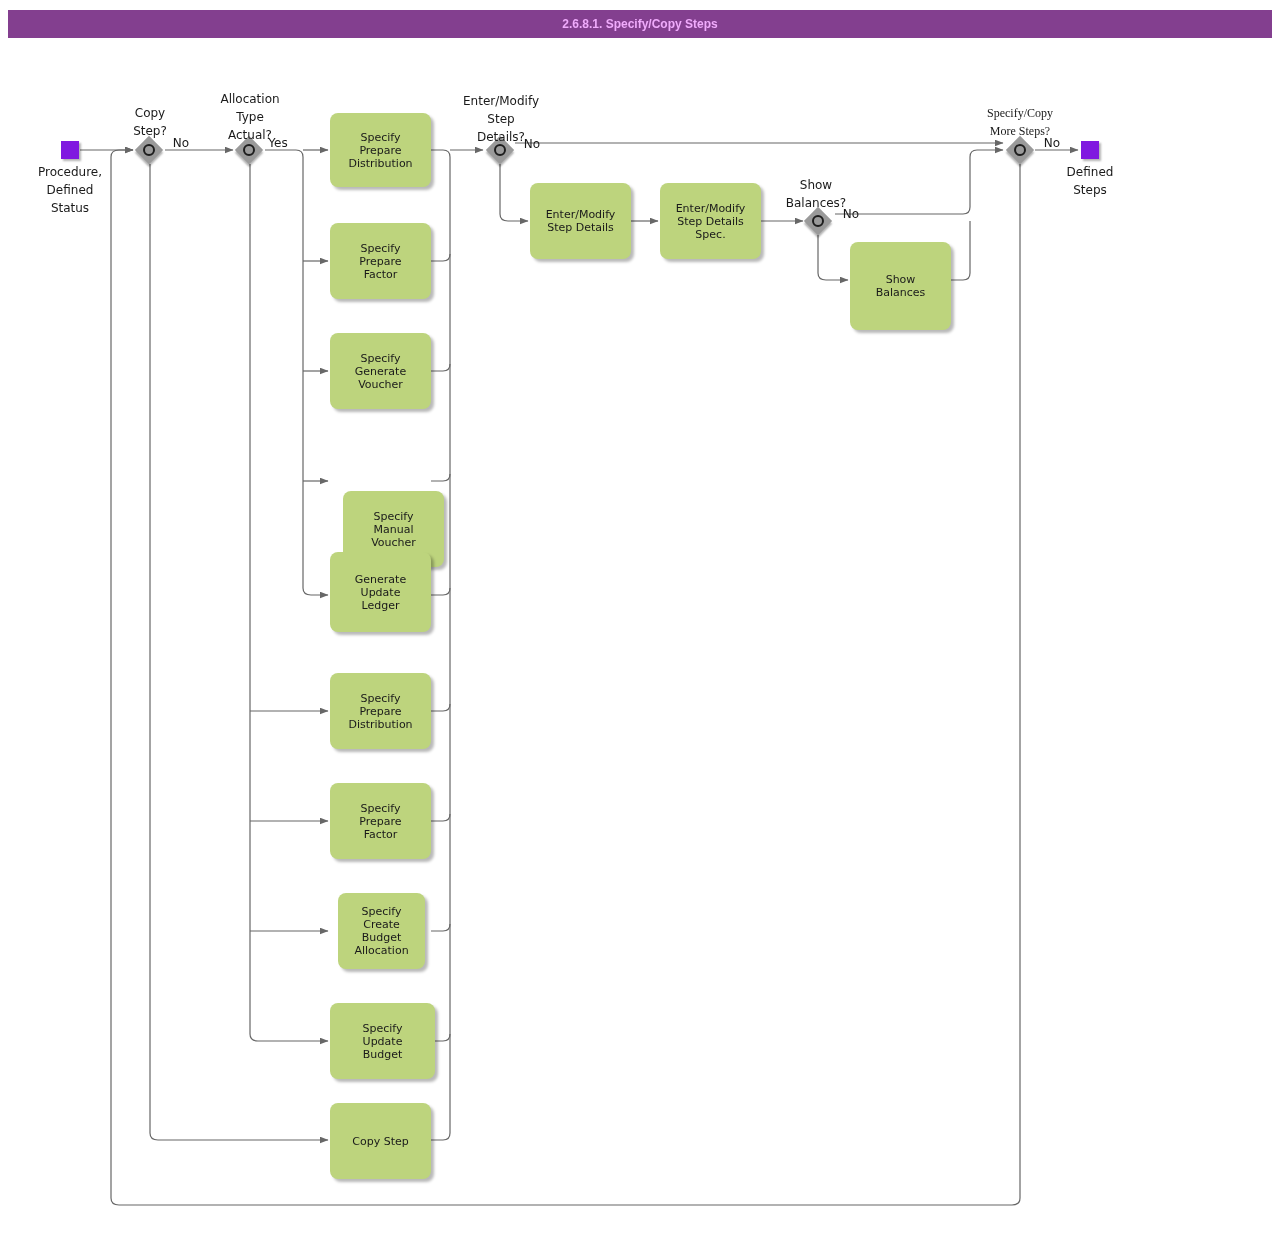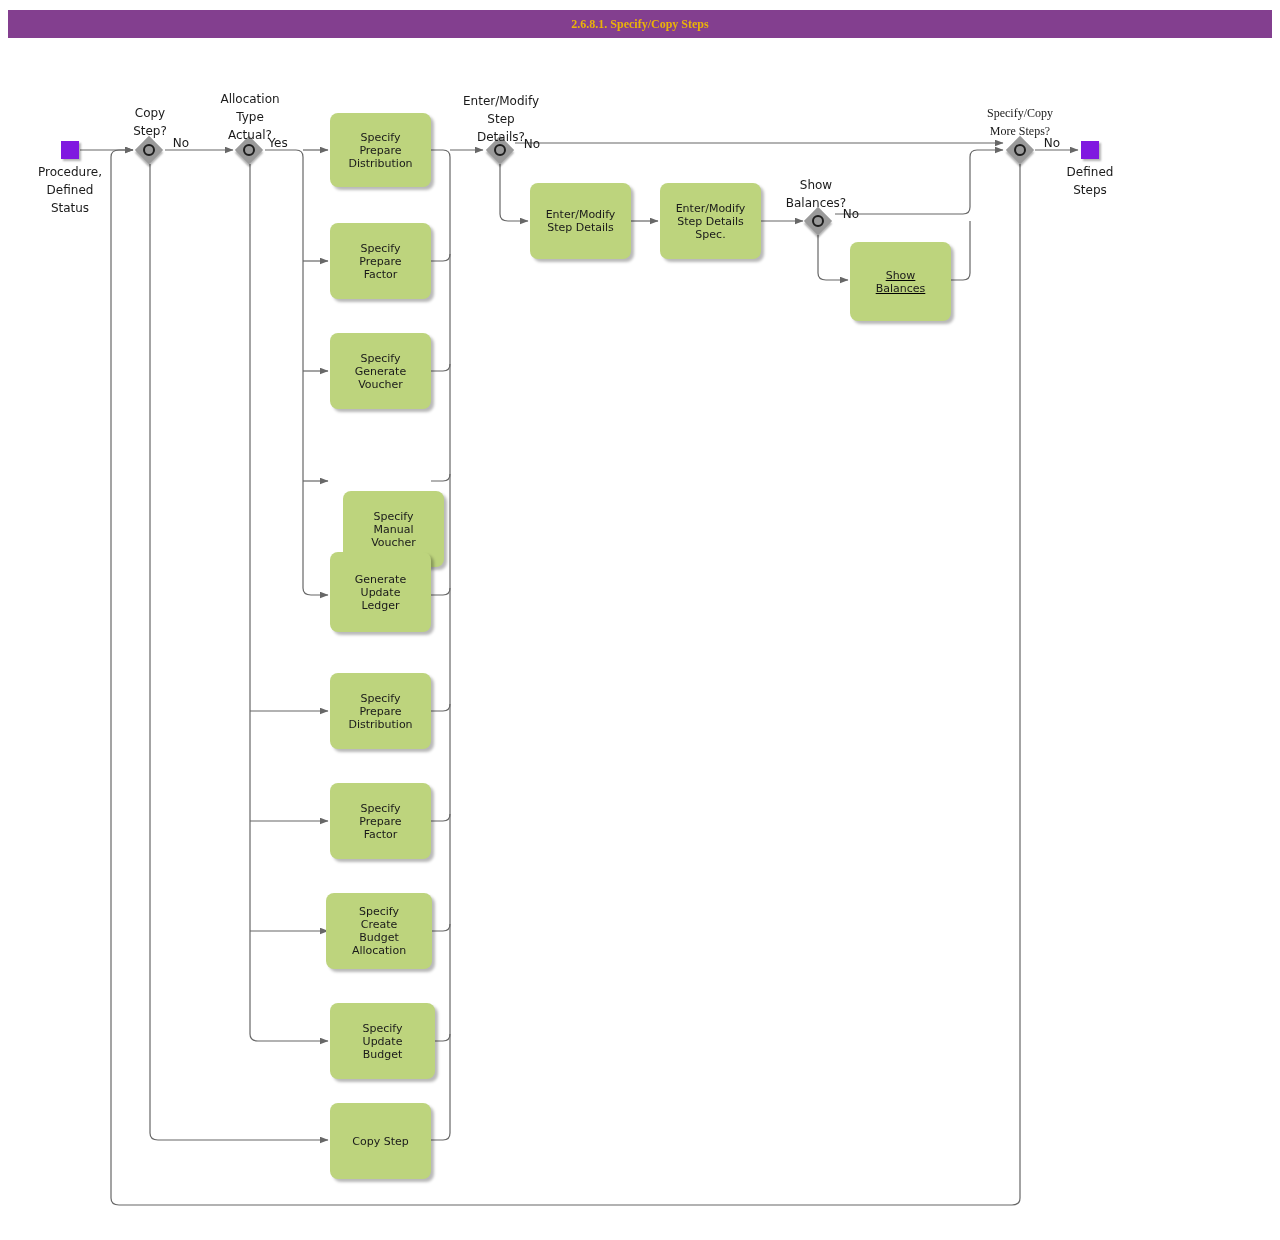--- a/index.html
+++ b/index.html
@@ -21,24 +21,24 @@
     left: 8px;
     top: 10px;
     width: 1264px;
     height: 28px;
     background: #833f8f;
     display: flex;
     align-items: center;
     justify-content: center;
   }
   #header-title {
-    color: #eab308;
+    color: #f0abfc;
     font-size: 12px;
     font-weight: bold;
-    font-family: Liberation Serif, serif;
+    font-family: Liberation Sans, sans-serif;
     letter-spacing: 0px;
     text-align: center;
   }
   
   #wires {
     position: absolute;
     left: 0; top: 0;
     width: 1280px;
     height: 1240px;
     pointer-events: none;
@@ -253,21 +253,21 @@
   <div class="task" style="left:330px; top:673px; width:101px; height:76px;">
     <div class="task-label">Specify Prepare
 Distribution</div>
   </div>
 
   <div class="task" style="left:330px; top:783px; width:101px; height:76px;">
     <div class="task-label">Specify Prepare
 Factor</div>
   </div>
 
-  <div class="task" style="left:326px; top:893px; width:106px; height:76px;">
+  <div class="task" style="left:338px; top:893px; width:87px; height:76px;">
     <div class="task-label">Specify Create
 Budget
 Allocation</div>
   </div>
 
   <div class="task" style="left:330px; top:1003px; width:105px; height:76px;">
     <div class="task-label">Specify
 Update
 Budget</div>
   </div>
@@ -280,17 +280,17 @@
     <div class="task-label">Enter/Modify
 Step Details</div>
   </div>
 
   <div class="task" style="left:660px; top:183px; width:101px; height:76px;">
     <div class="task-label">Enter/Modify
 Step Details
 Spec.</div>
   </div>
 
-  <div class="task" style="left:850px; top:242px; width:101px; height:79px;text-decoration:underline;">
+  <div class="task" style="left:850px; top:242px; width:101px; height:88px;">
     <div class="task-label">Show Balances</div>
   </div>
 
 </div>
 
 </body></html>

